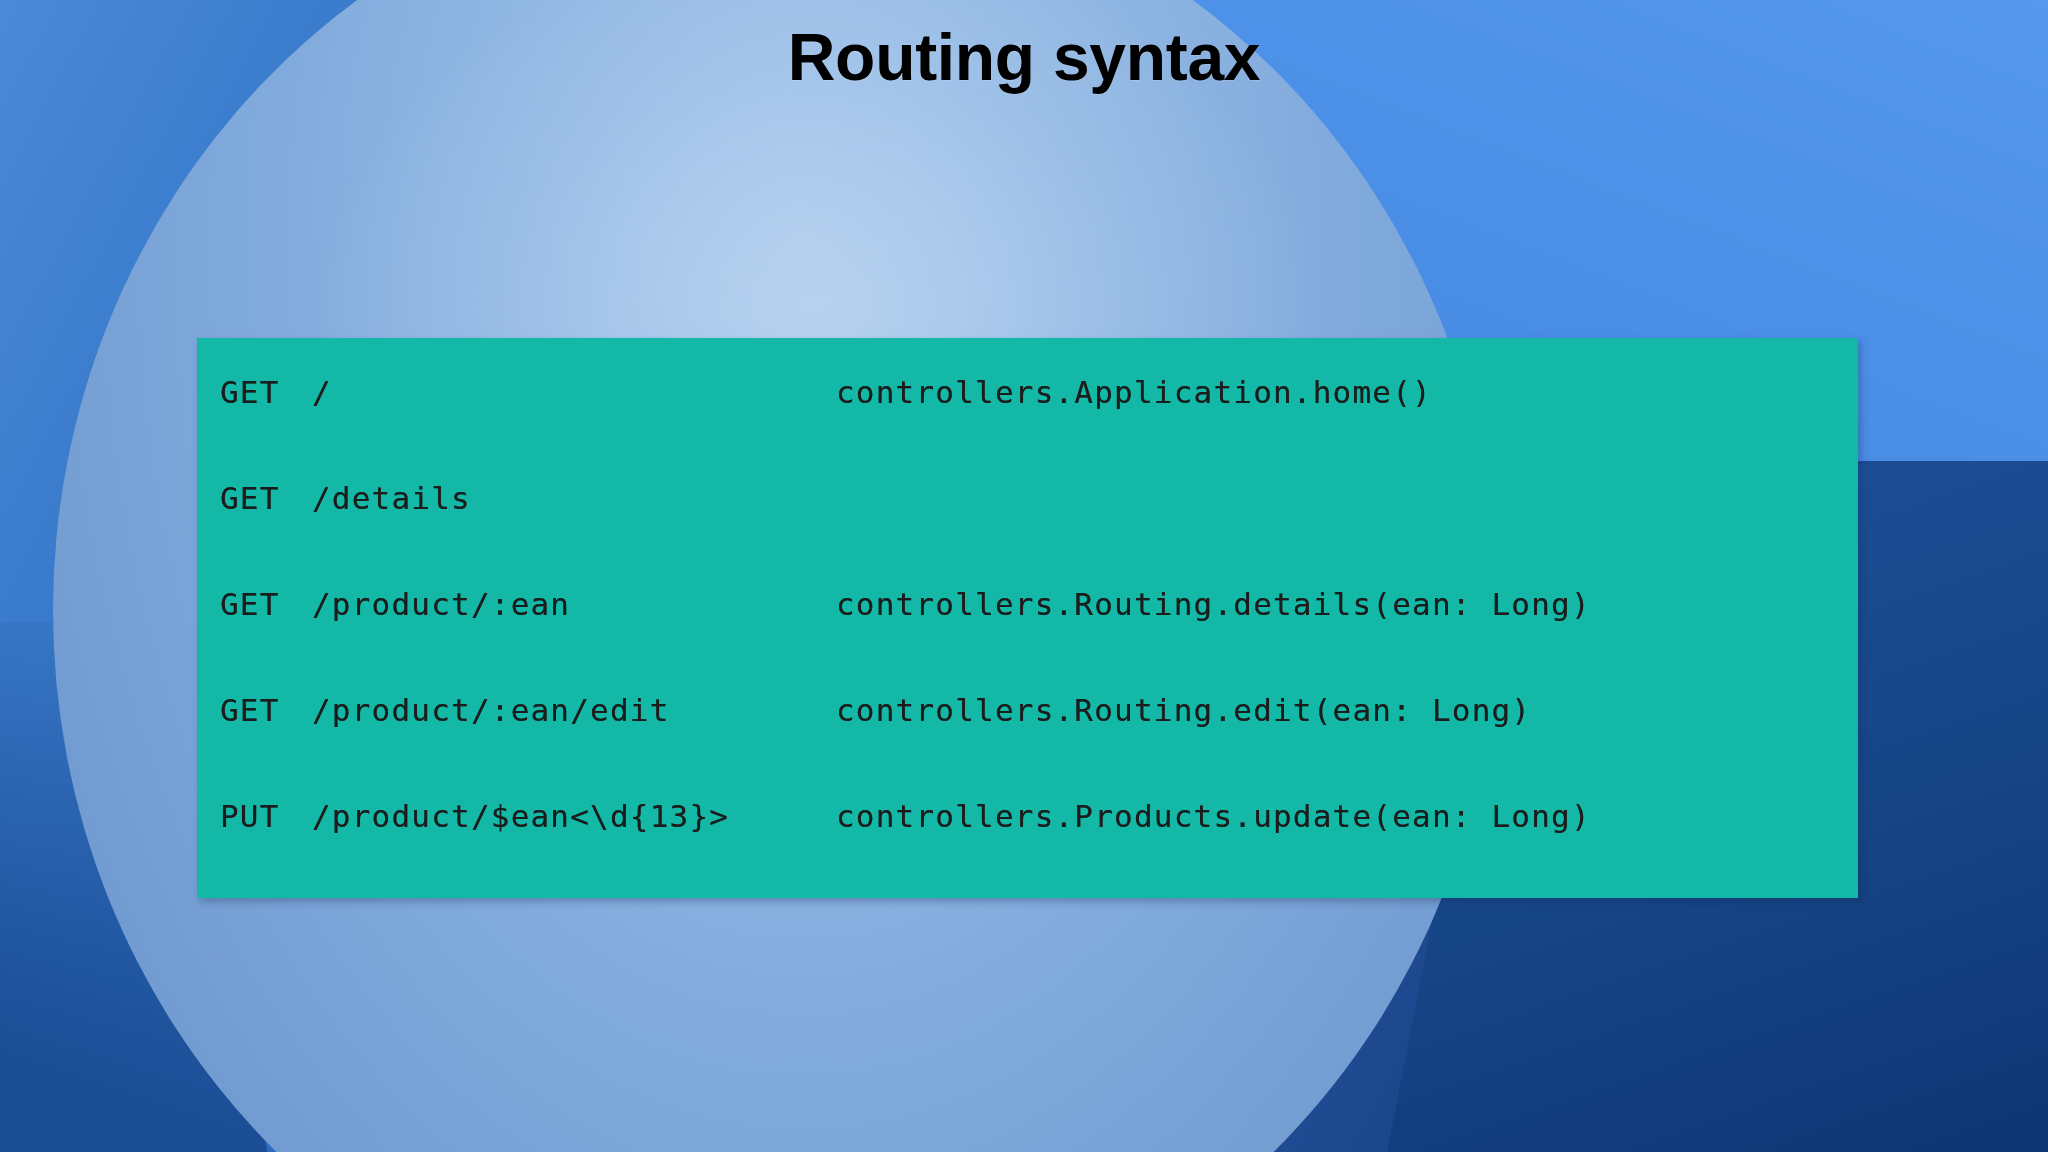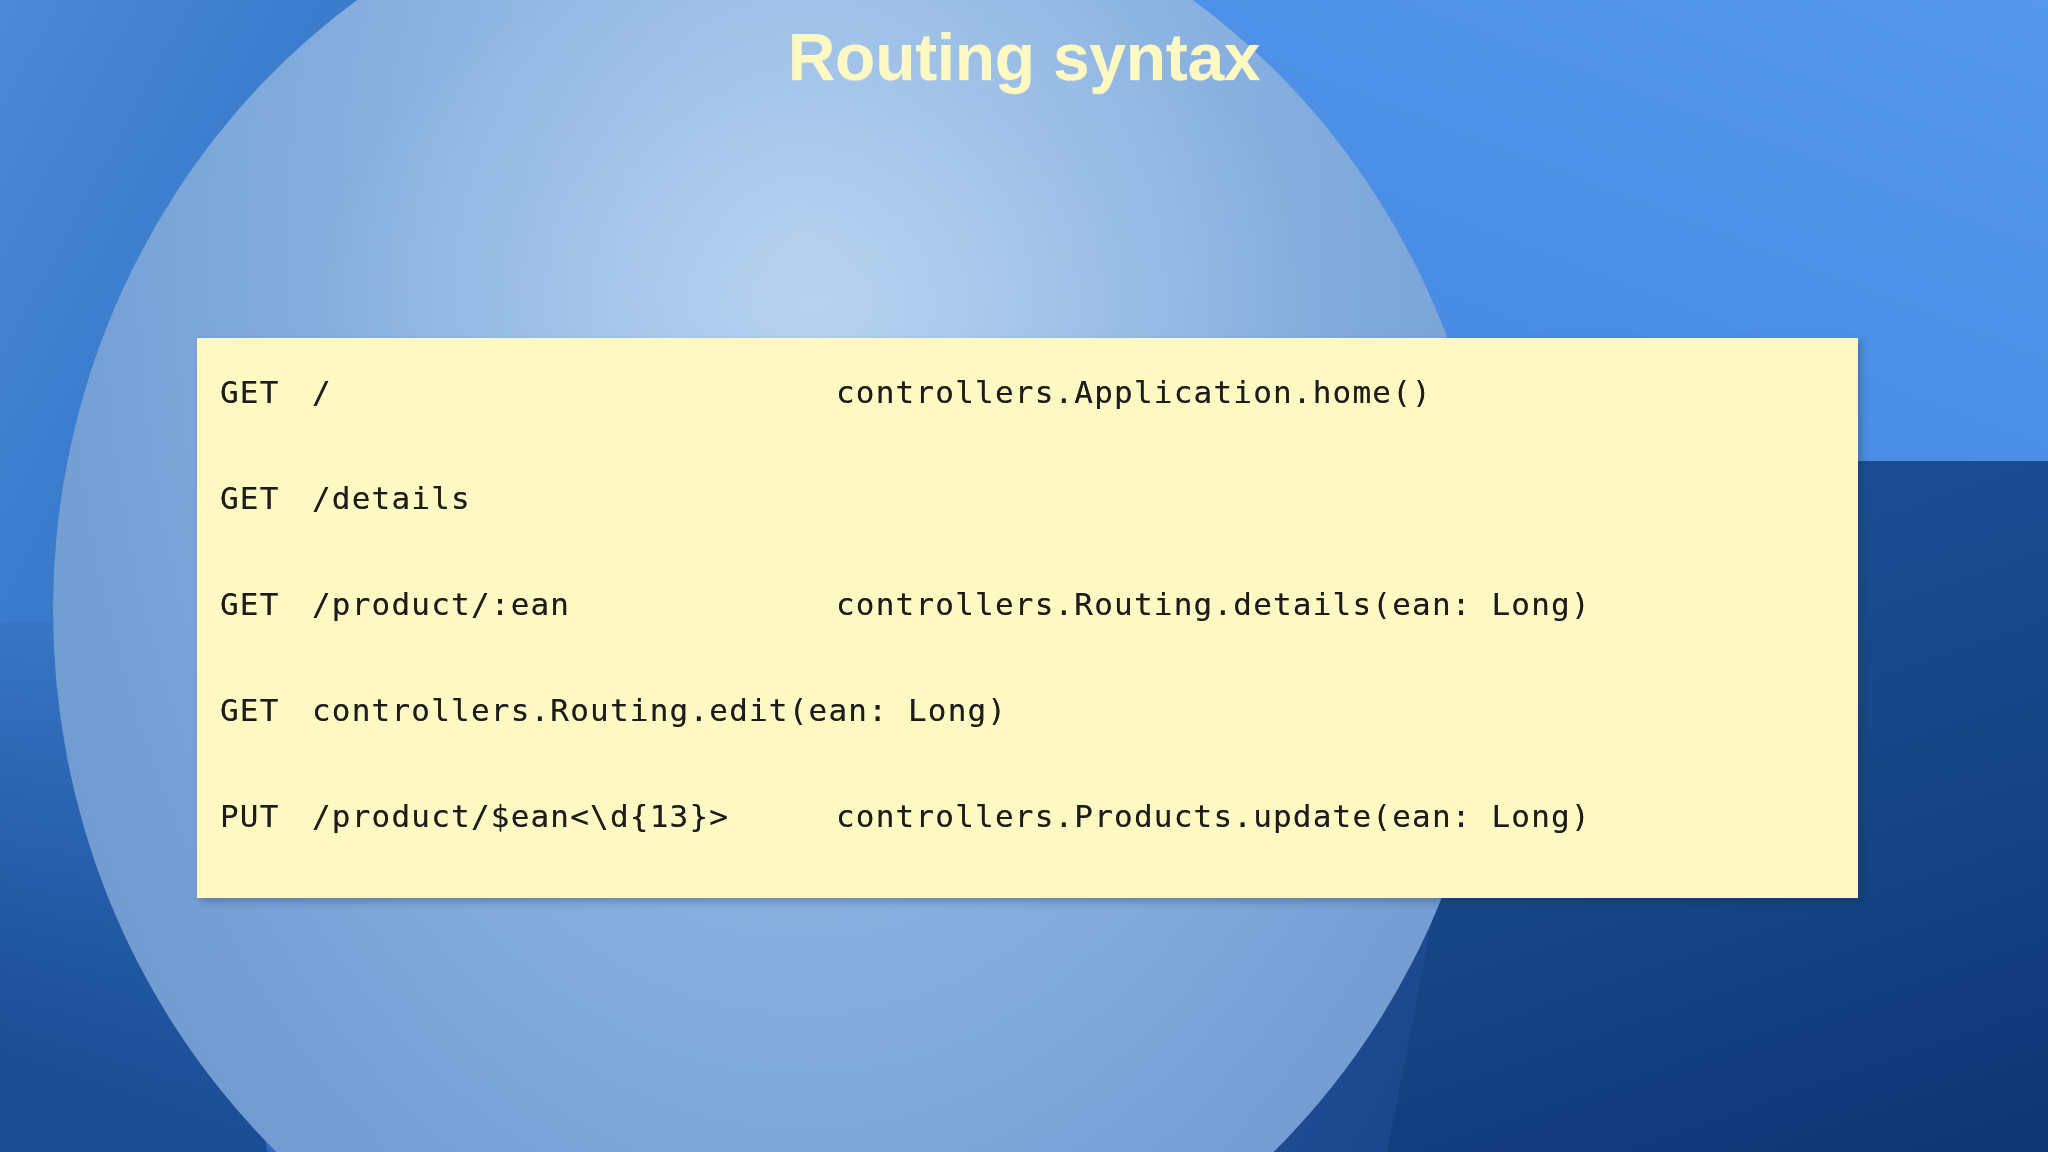--- a/index.html
+++ b/index.html
@@ -94,35 +94,35 @@
 
   
   .title {
     position: absolute;
     left: 0;
     top: 16px;
     width: 100%;
     text-align: center;
     font-size: 66px;
     font-weight: bold;
-    color: #fef9c3;
+    color: #000000;
     letter-spacing: -0.3px;
     line-height: 1.25;
     text-shadow: 0 1px 0 rgba(255,255,255,0.16);
     user-select: none;
   }
 
   
   .code-card {
     position: absolute;
     left: 197px;
     top: 338px;
     width: 1661px;
     height: 560px;
-    background: #fef9c3;
+    background: #14b8a6;
     box-shadow: 3px 4px 7px rgba(20,45,90,0.30);
   }
   .code-table {
     position: absolute;
     left: 23px;
     top: 36px;
     right: 6px;
   }
   .code-row {
     display: flex;
@@ -180,20 +180,21 @@
           <div class="code-cell col-verb"><span>GET</span></div>
           <div class="code-cell col-path"><span>/details</span></div>
         </div>
         <div class="code-row">
           <div class="code-cell col-verb"><span>GET</span></div>
           <div class="code-cell col-path"><span>/product/:ean</span></div>
           <div class="code-cell col-call"><span>controllers.Routing.details(ean: Long)</span></div>
         </div>
         <div class="code-row">
           <div class="code-cell col-verb"><span>GET</span></div>
+          <div class="code-cell col-path"><span>/product/:ean/edit</span></div>
           <div class="code-cell col-call"><span>controllers.Routing.edit(ean: Long)</span></div>
         </div>
         <div class="code-row">
           <div class="code-cell col-verb"><span>PUT</span></div>
           <div class="code-cell col-path"><span>/product/$ean&lt;\d{13}&gt;</span></div>
           <div class="code-cell col-call"><span>controllers.Products.update(ean: Long)</span></div>
         </div>
       </div>
   </div>
 

